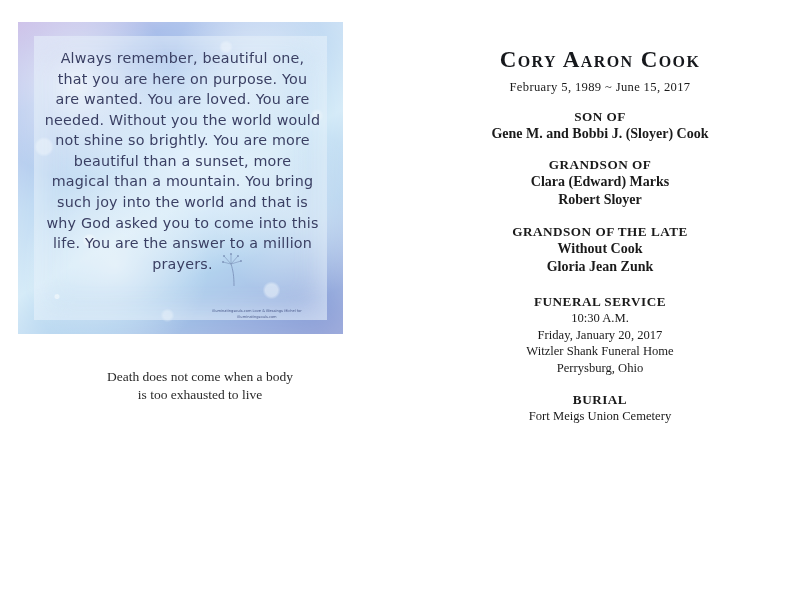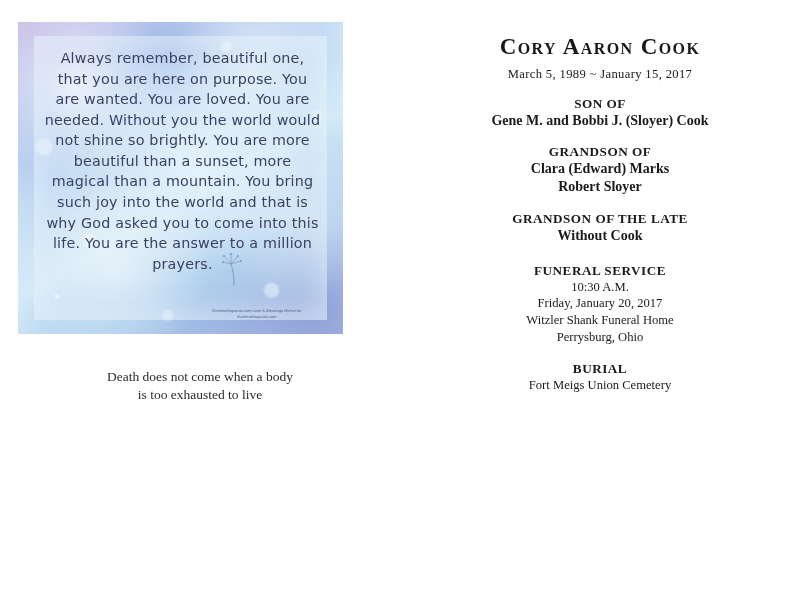--- a/index.html
+++ b/index.html
@@ -111,20 +111,21 @@
   }
   .left-verse .stanza:last-child { margin-bottom: 0; }
   .left-verse .line { display: block; }
 
   
   .right {
     width: 400px;
     position: relative;
     text-align: center;
     padding-top: 34px;
+    margin-top: 13px;
   }
   .deceased-name {
     font-size: 23px;
     letter-spacing: 1.4px;
     font-variant: small-caps;
     font-weight: 700;
     color: #16181c;
   }
   .dates {
     margin-top: 7px;
@@ -197,37 +198,38 @@
     <div class="left-verse">
       <div class="stanza">
         <span class="line">Death does not come when a body</span>
         <span class="line">is too exhausted to live</span>
       </div>
     </div>
   </div>
 
   <div class="right">
     <div class="deceased-name">Cory Aaron Cook</div>
-    <div class="dates">March 5, 1989 ~  January 15, 2017</div>
+    <div class="dates">February 5, 1989 ~  June 15, 2017</div>
 
     <div class="rel-block">
       <div class="rel-heading">SON OF</div>
       <div class="rel-name">Gene M. and Bobbi J. (Sloyer) Cook</div>
     </div>
 
 
     <div class="rel-block">
       <div class="rel-heading">GRANDSON OF</div>
       <div class="rel-name">Clara (Edward) Marks</div>
       <div class="rel-name">Robert Sloyer</div>
     </div>
 
     <div class="rel-block">
       <div class="rel-heading">GRANDSON OF THE LATE</div>
       <div class="rel-name">Without Cook</div>
+      <div class="rel-name">Gloria Jean Zunk</div>
     </div>
 
 
     <div class="svc-block">
       <div class="svc-heading">FUNERAL SERVICE</div>
       <div class="svc-line">10:30 A.M.</div>
       <div class="svc-line">Friday, January 20, 2017</div>
       <div class="svc-line">Witzler Shank Funeral Home</div>
       <div class="svc-line">Perrysburg, Ohio</div>
     </div>

